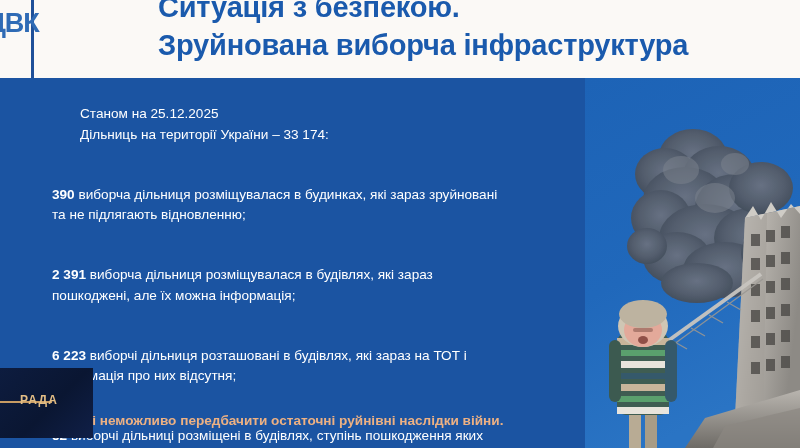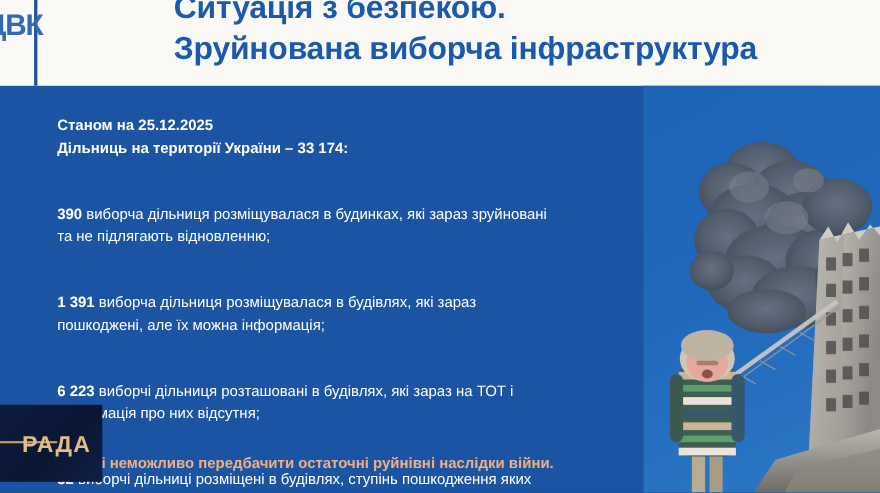--- a/index.html
+++ b/index.html
@@ -62,23 +62,24 @@
 
   
   #body-text {
     position:absolute; left:52px; top:104px;
     width:620px;
     color:#ffffff;
     font-size:13.6px;
     line-height:20.5px;
   }
   .lead {
-    font-weight:700;
+    font-weight:400;
     white-space:pre-line;
     margin-bottom:19px;
+    margin-left:28px;
   }
   .para {
     margin-bottom:19px;
     white-space:pre-line;
   }
   .para .num { font-weight:700; }
   #final-note {
     position:absolute; left:52px; top:411px;
     width:640px;
     color:#edb183;
@@ -94,21 +95,21 @@
     background:linear-gradient(135deg,#0d1c3f 0%,#0a1632 55%,#101f47 100%);
     overflow:hidden;
   }
   #rada-rule {
     position:absolute; left:-6px; top:33px;
     width:58px; height:2px;
     background:#c79b63;
   }
   #rada-label {
     position:absolute; left:20px; top:25px;
-    font-size:21px; font-weight:700;
+    font-size:12px; font-weight:700;
     letter-spacing:1.2px;
     color:#e2bd85;
   }
 </style>
 </head>
 <body>
 
 <div id="slide">
 
   <div id="header">
@@ -247,21 +248,21 @@
 
     <div class="lead">Станом на 25.12.2025
 Дільниць на території України – 33 174:</div>
 
     <div class="para">
       <span class="num">390</span><span> виборча дільниця розміщувалася в будинках, які зараз зруйновані
 та не підлягають відновленню;</span>
     </div>
 
     <div class="para">
-      <span class="num">1 391</span><span> виборча дільниця розміщувалася в будівлях, які зараз
+      <span class="num">2 391</span><span> виборча дільниця розміщувалася в будівлях, які зараз
 пошкоджені, але їх можна інформація;</span>
     </div>
 
     <div class="para">
       <span class="num">6 223</span><span> виборчі дільниця розташовані в будівлях, які зараз на ТОТ і
 інформація про них відсутня;</span>
     </div>
 
     <div class="para">
       <span class="num">52</span><span> виборчі дільниці розміщені в будівлях, ступінь пошкодження яких

